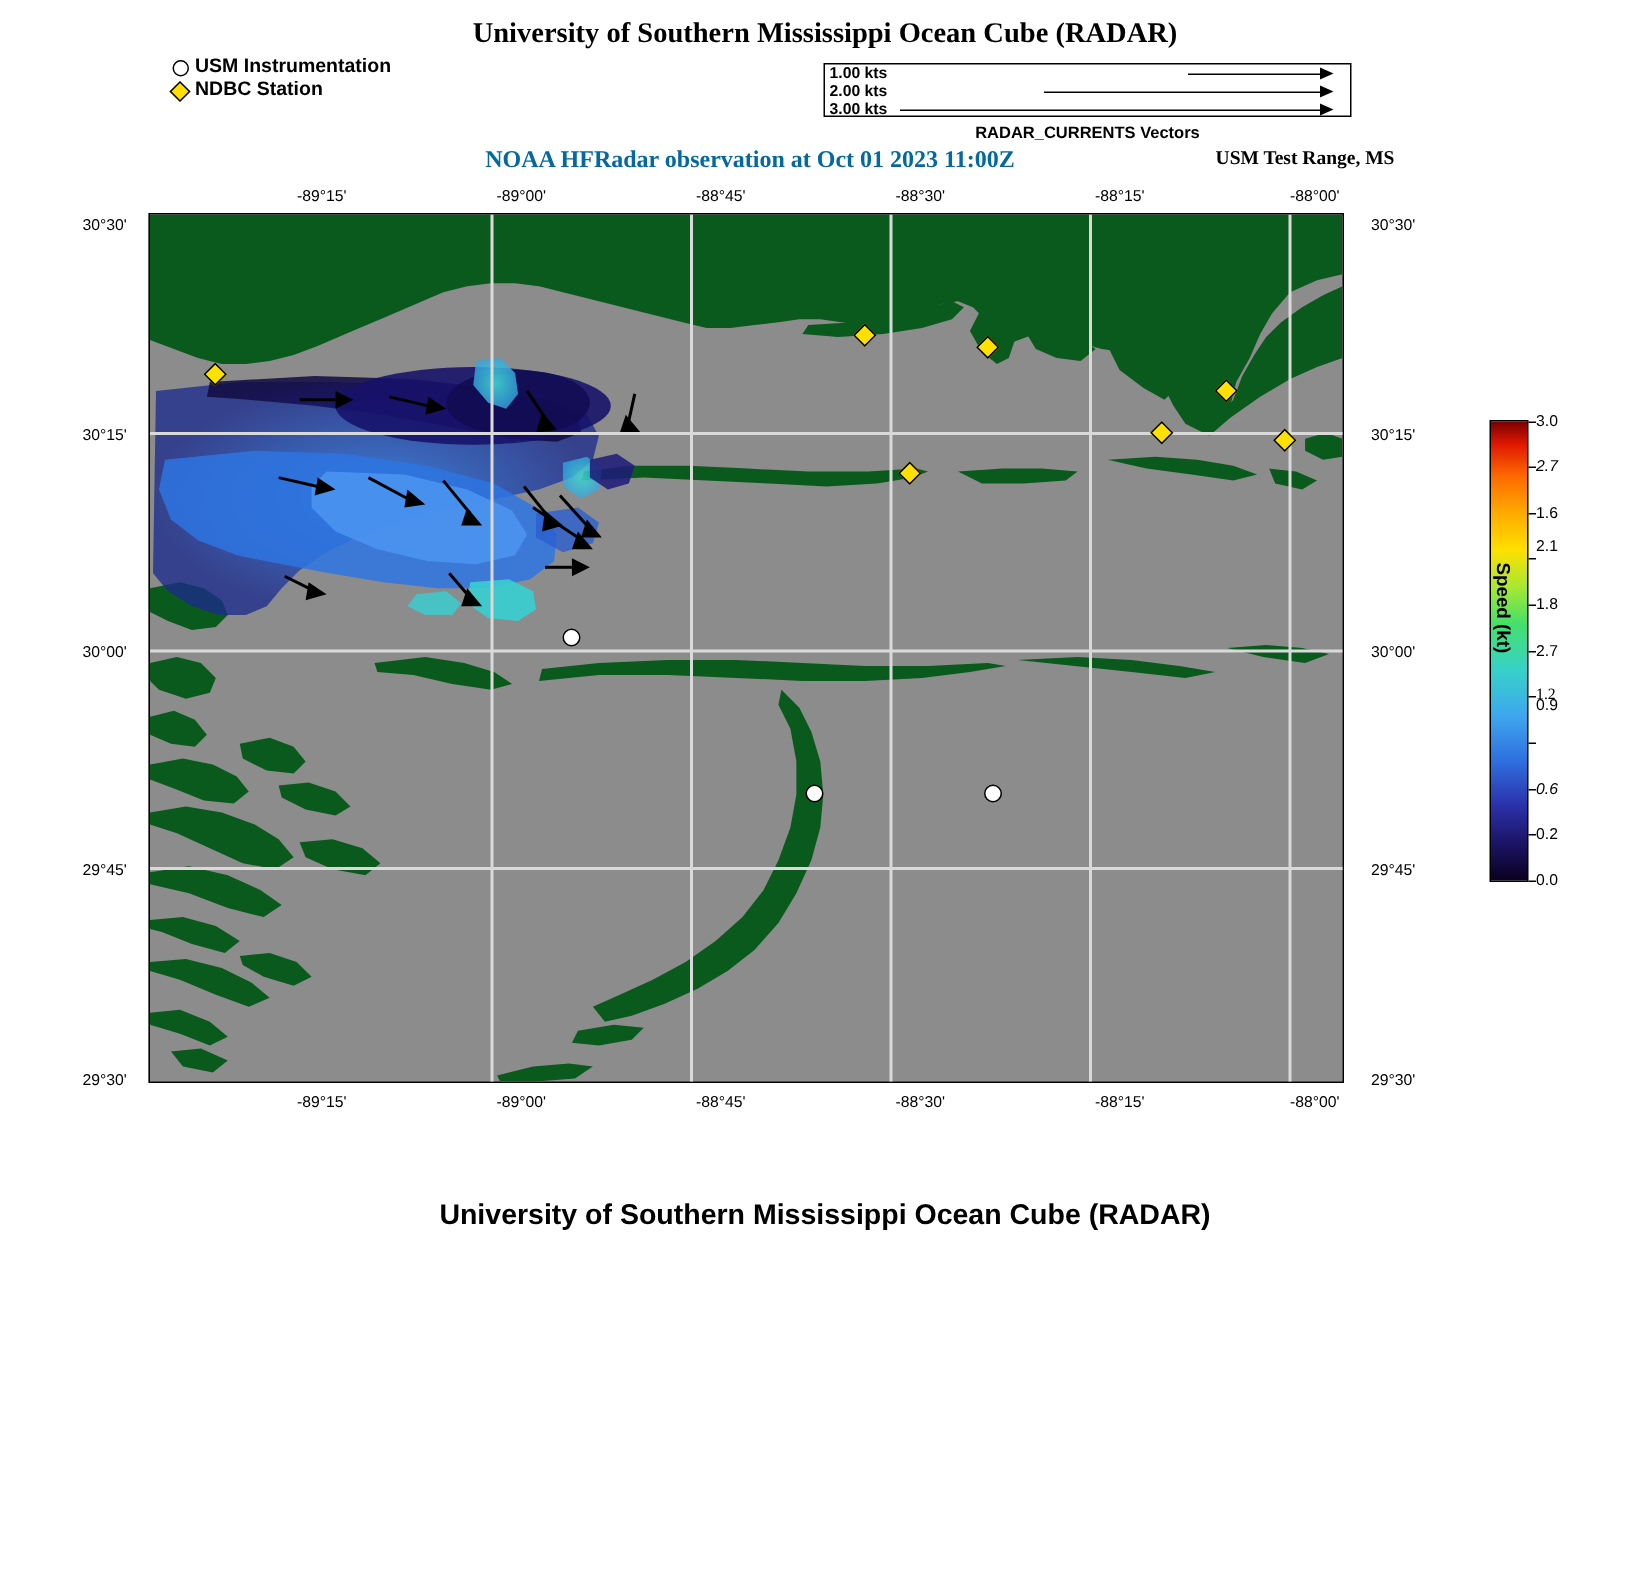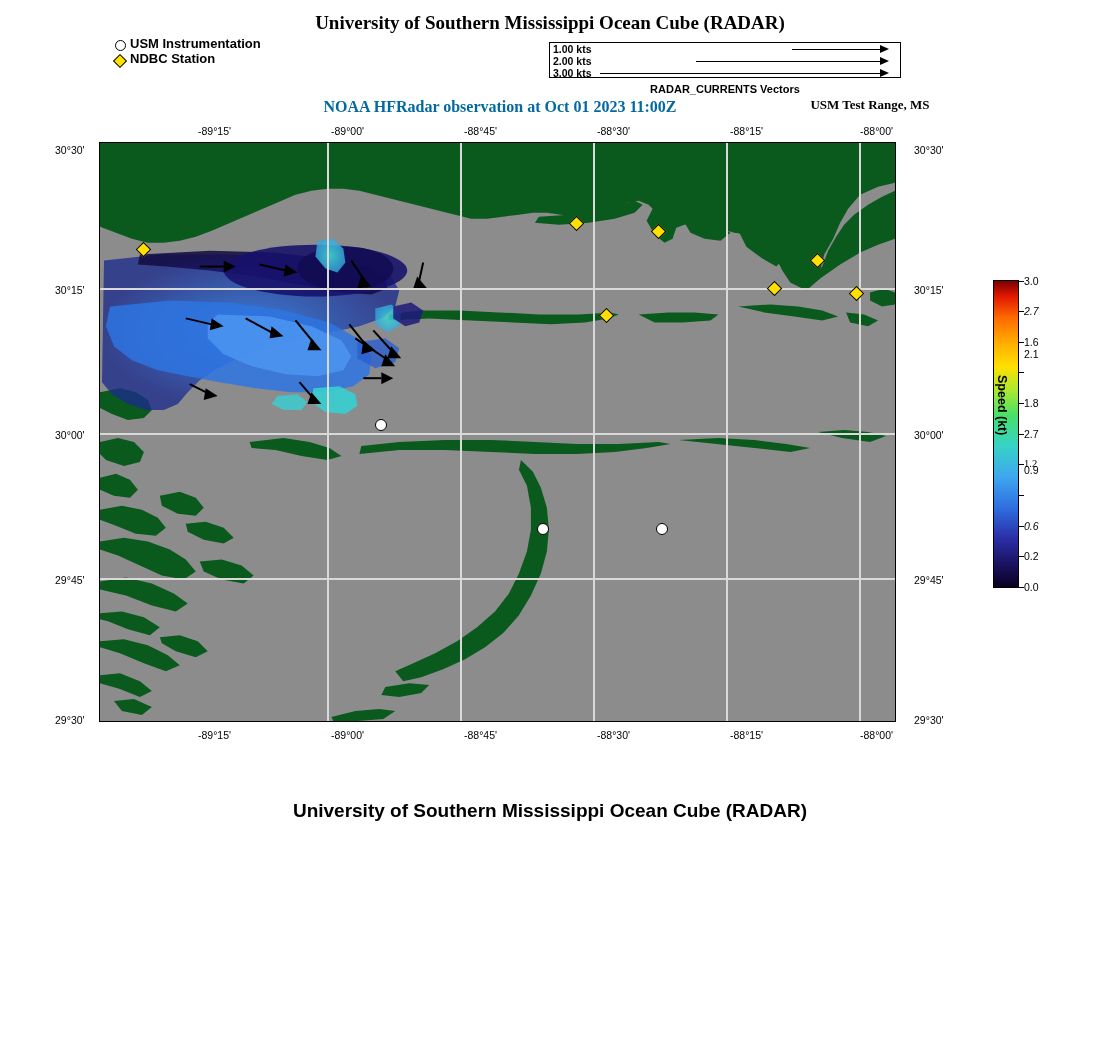--- a/index.html
+++ b/index.html
@@ -445,21 +445,21 @@
 
 <div class="abs" id="colorbar-frame"></div>
 
 <div class="cb-tick" style="top:281px;"></div>
 <div class="cb-tick-label" style="top:275px;">3.0</div>
 <div class="cb-tick" style="top:311px;"></div>
 <div class="cb-tick-label" style="top:305px;font-style:italic;">2.7</div>
 <div class="cb-tick" style="top:342px;"></div>
 <div class="cb-tick-label" style="top:336px;">1.6</div>
 <div class="cb-tick" style="top:372px;"></div>
-<div class="cb-tick-label" style="top:348px;">2.1</div>
+<div class="cb-tick-label" style="top:358px;">2.1</div>
 <div class="cb-tick" style="top:403px;"></div>
 <div class="cb-tick-label" style="top:397px;">1.8</div>
 <div class="cb-tick" style="top:434px;"></div>
 <div class="cb-tick-label" style="top:428px;">2.7</div>
 <div class="cb-tick" style="top:464px;"></div>
 <div class="cb-tick-label" style="top:458px;font-family:Liberation Serif, serif;">1.2</div>
 <div class="cb-tick" style="top:495px;"></div>
 <div class="cb-tick-label" style="top:464px;">0.9</div>
 <div class="cb-tick" style="top:526px;"></div>
 <div class="cb-tick-label" style="top:520px;font-style:italic;">0.6</div>

